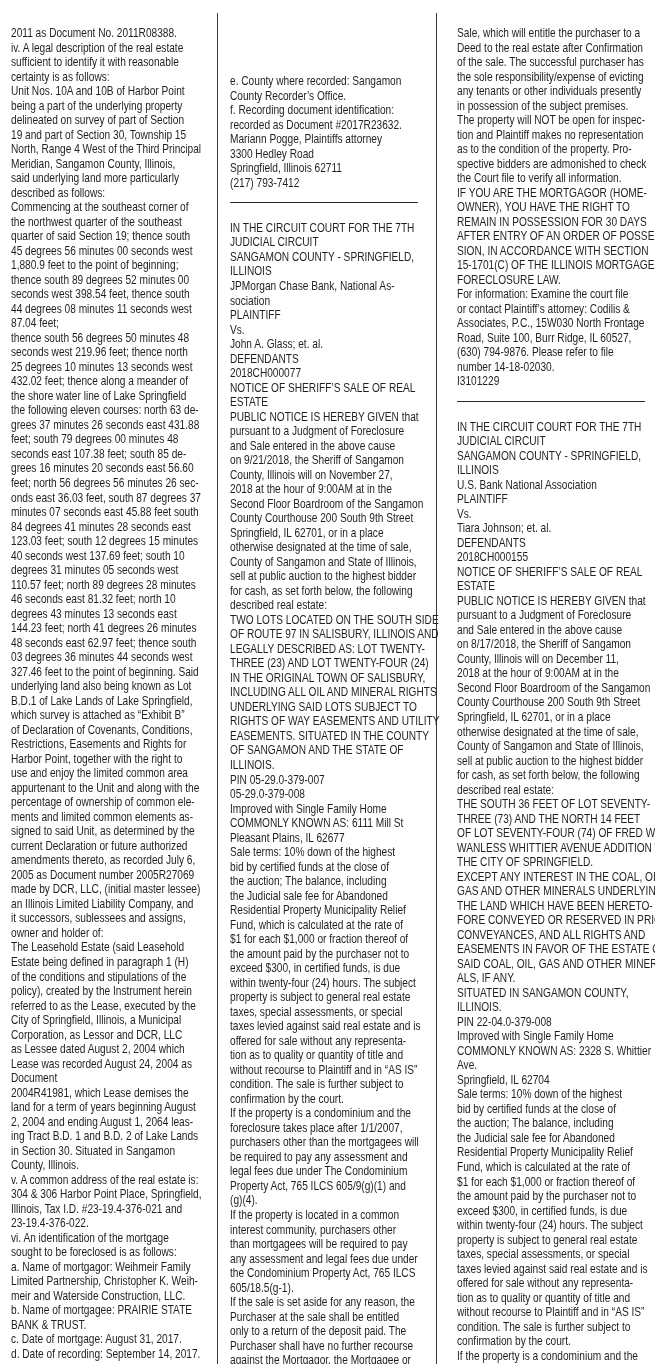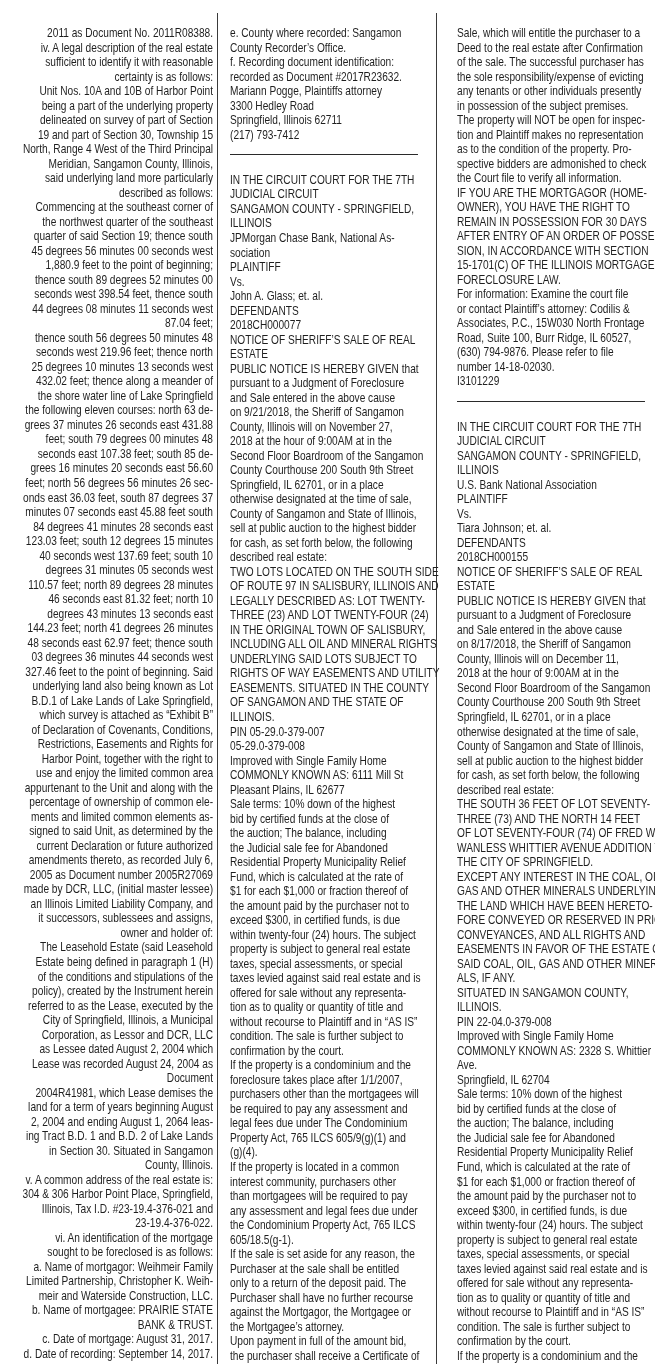--- a/index.html
+++ b/index.html
@@ -16,22 +16,22 @@
     padding: 0;
     box-sizing: border-box;
     background: #ffffff;
   }
   .col {
     width: 202px;
     padding-top: 26px;
     box-sizing: border-box;
     overflow: visible;
   }
-  .col-1 { margin-left: 11px; text-align: right; }
-  .col-2 { margin-left: 12px; }
+  .col-1 { margin-left: 11px; }
+  .col-2 { margin-left: 12px; margin-top: 48px; }
   .col-3 { margin-left: 20px; }
   .col-inner {
     width: 259px;
     transform: scaleX(0.78);
     transform-origin: 0 0;
   }
   .line {
     font-size: 13px;
     line-height: 14.52px;
     color: #1f1f1f;

